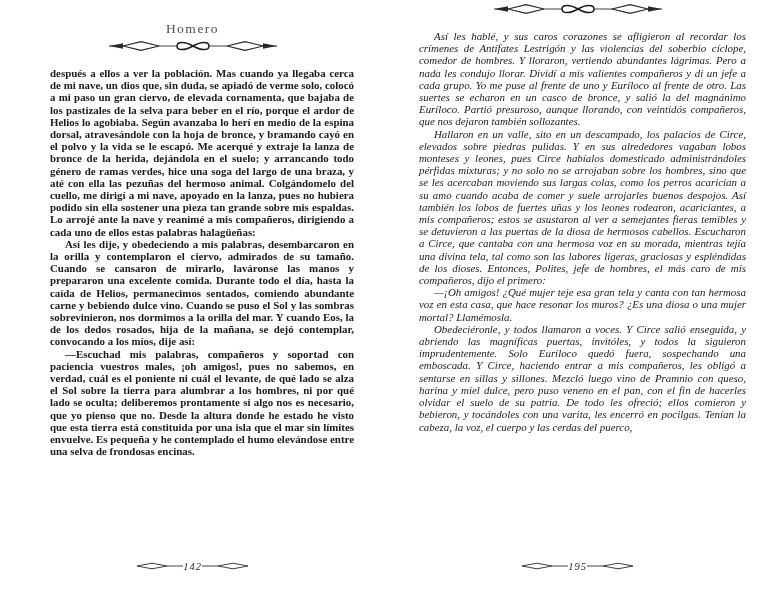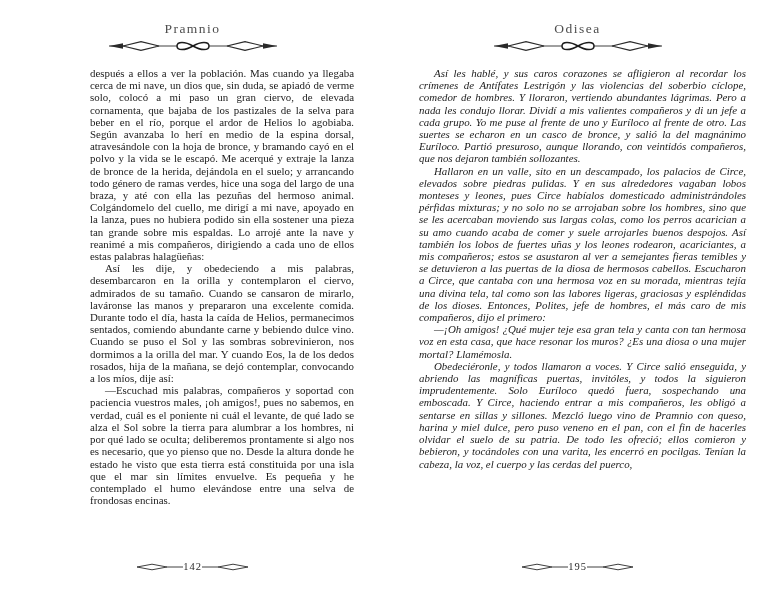--- a/index.html
+++ b/index.html
@@ -37,47 +37,48 @@
     margin: 1px auto 0 auto;
     display: block;
   }
   .body-text {
     margin-top: 13px;
     text-align: justify;
     font-size: 10.9px;
     line-height: 12.2px;
     color: #1b1b1b;
   }
-  .left-col  { margin-left: 90px; margin-right: 31px; }
+  .left-col  { margin-left: 50px; margin-right: 31px; font-weight: bold; }
   .right-col { margin-left: 34px; margin-right: 24px; font-style: italic; }
   .para { margin: 0; text-indent: 15px; }
   .para.no-indent { text-indent: 0; }
   .page-footer {
     position: absolute;
     bottom: 28px;
     left: 0;
     right: 0;
     display: flex;
     justify-content: center;
-    align-items: flex-end;
+    align-items: flex-start;
+    font-style: italic;
   }
   .page-num {
     font-size: 10.5px;
     color: #2a2a2a;
     letter-spacing: 1px;
   }
   svg { display: block; }
 </style>
 </head>
 <body>
 
 <div class="spread">
 
   <div class="page">
-    <div class="running-head">Pramnio</div>
+    <div class="running-head">Homero</div>
 
     <div class="head-ornament">
       <svg width="172" height="16" viewBox="0 0 172 16">
         <line x1="2" y1="8" x2="170" y2="8" stroke="#2a2a2a" stroke-width="0.9"></line>
         <polygon points="2,8 16,5.2 16,10.8" fill="#2a2a2a"></polygon>
         <polygon points="170,8 156,5.2 156,10.8" fill="#2a2a2a"></polygon>
         <polygon points="16,8 34,3.6 52,8 34,12.4" fill="#ffffff" stroke="#2a2a2a" stroke-width="1.1"></polygon>
         <polygon points="120,8 138,3.6 156,8 138,12.4" fill="#ffffff" stroke="#2a2a2a" stroke-width="1.1"></polygon>
         <path d="M 70,8 C 70,3.2 78,3.2 86,8 C 94,12.8 102,12.8 102,8 C 102,3.2 94,3.2 86,8 C 78,12.8 70,12.8 70,8 Z" fill="#ffffff" stroke="#1c1c1c" stroke-width="1.5"></path>
       </svg>
@@ -96,21 +97,20 @@
       </svg>
       <span class="page-num">142</span>
       <svg width="48" height="10" viewBox="0 0 48 10">
         <line x1="0" y1="5" x2="16" y2="5" stroke="#2a2a2a" stroke-width="0.9"></line>
         <polygon points="16,5 31,2.2 46,5 31,7.8" fill="#ffffff" stroke="#2a2a2a" stroke-width="0.9"></polygon>
       </svg>
     </div>
   </div>
 
   <div class="page">
-    <div class="running-head">Odisea</div>
 
     <div class="head-ornament">
       <svg width="172" height="16" viewBox="0 0 172 16">
         <line x1="2" y1="8" x2="170" y2="8" stroke="#2a2a2a" stroke-width="0.9"></line>
         <polygon points="2,8 16,5.2 16,10.8" fill="#2a2a2a"></polygon>
         <polygon points="170,8 156,5.2 156,10.8" fill="#2a2a2a"></polygon>
         <polygon points="16,8 34,3.6 52,8 34,12.4" fill="#ffffff" stroke="#2a2a2a" stroke-width="1.1"></polygon>
         <polygon points="120,8 138,3.6 156,8 138,12.4" fill="#ffffff" stroke="#2a2a2a" stroke-width="1.1"></polygon>
         <path d="M 70,8 C 70,3.2 78,3.2 86,8 C 94,12.8 102,12.8 102,8 C 102,3.2 94,3.2 86,8 C 78,12.8 70,12.8 70,8 Z" fill="#ffffff" stroke="#1c1c1c" stroke-width="1.5"></path>
       </svg>

